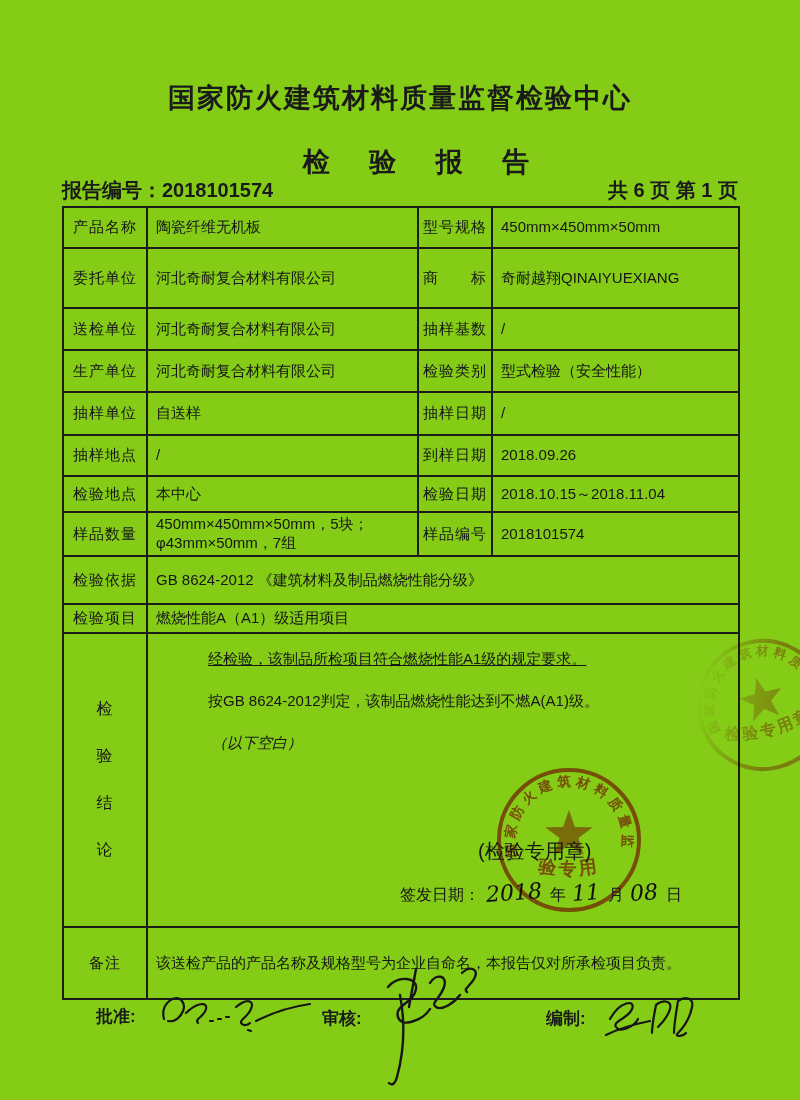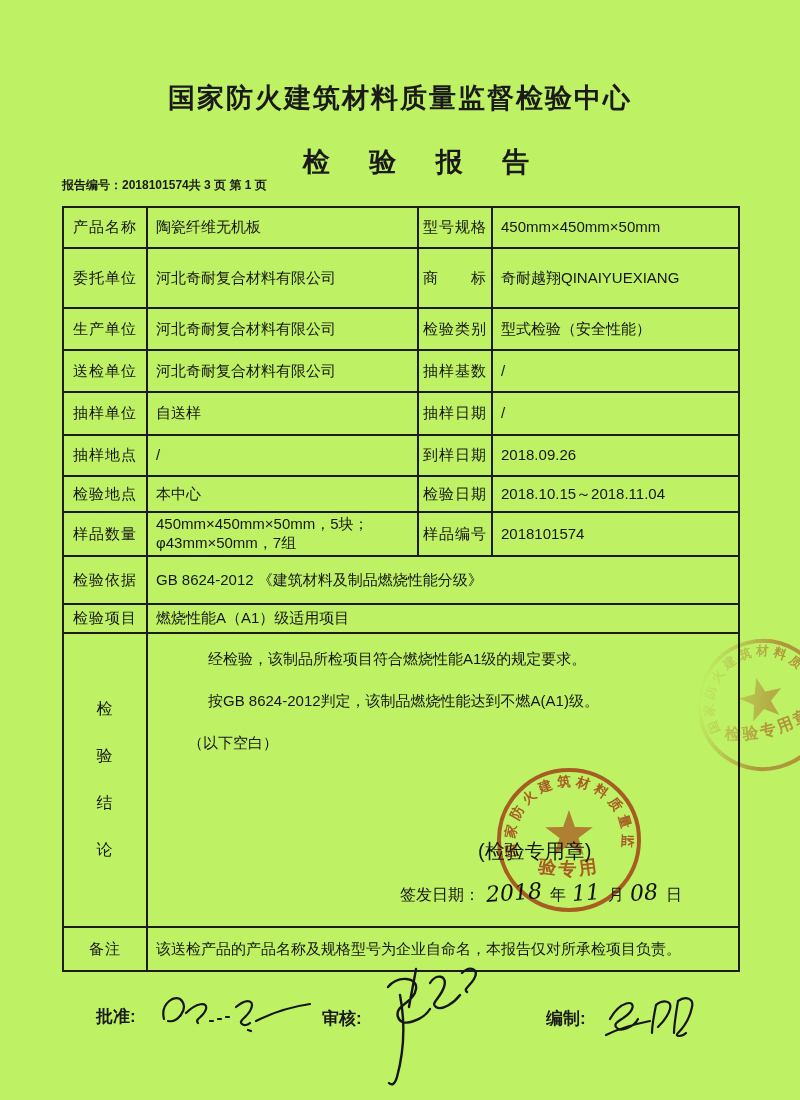--- a/index.html
+++ b/index.html
@@ -1,53 +1,53 @@
 <!DOCTYPE html>
 <html><head>
 <meta charset="utf-8">
 <style>
   html,body { margin:0; padding:0; background:#ffffff; }
   .page {
     position:relative; width:800px; height:1100px; margin:0 auto;
-    background:#bef264; overflow:hidden; color:#1a1a1a;
+    background:#84cc16; overflow:hidden; color:#1a1a1a;
     font-family:"Liberation Sans", sans-serif;
   }
   .title {
     position:absolute; top:80px; left:0; width:100%; margin:0;
     text-align:center; font-size:27px; font-weight:bold; letter-spacing:2px;
   }
   .subtitle {
     position:absolute; top:128px; left:0; width:100%; margin:16px;
     text-align:center; font-size:27px; font-weight:bold; letter-spacing:16px; text-indent:16px;
   }
   .report-line {
     position:absolute; top:177px; left:62px; width:676px;
-    display:flex; align-items:flex-end;
-    font-size:12px; font-weight:bold;
+    display:flex; justify-content:space-between; align-items:flex-end;
+    font-size:20px; font-weight:bold;
   }
   .main-table {
     position:absolute; top:206px; left:62px; width:676px;
     border-collapse:collapse; table-layout:fixed;
   }
   .main-table td {
     border:2px solid #1c1c1c; font-size:15px; color:#161616;
     padding:2px 6px; vertical-align:middle; overflow:hidden;
   }
   .main-table td.lbl { text-align:center; padding:2px 2px; letter-spacing:1px; }
   .main-table td.val { text-align:left; padding-left:8px; line-height:1.35; }
   .vert-lbl { padding:0; }
   .vert-lbl .stack {
     display:flex; flex-direction:column; align-items:center; justify-content:center;
     gap:26px; height:100%; min-height:288px; font-size:16px;
   }
   .concl-cell { position:relative; padding:0 !important; vertical-align:top; }
   .c-line { position:absolute; font-size:15px; white-space:nowrap; }
-  .c-l1 { left:60px; top:16px; }
+  .c-l1 { left:60px; top:16px;text-decoration:underline; }
   .c-l2 { left:60px; top:58px; }
-  .c-l3 { left:40px; top:100px; }
+  .c-l3 { left:64px; top:100px;font-style:italic; }
   .seal-note { position:absolute; left:330px; top:204px; font-size:20px; white-space:nowrap; z-index:3; }
   .sign-date { position:absolute; left:252px; top:246px; font-size:16px; white-space:nowrap; z-index:3; }
   .sign-date .hw {
     font-family:"DejaVu Serif", serif; font-style:italic; font-size:22px;
     display:inline-block; transform:rotate(-4deg); margin:0 8px 0 6px; color:#101010;
   }
   .stamp {
     position:absolute; left:336px; top:122px; z-index:2;
     mix-blend-mode:multiply; opacity:0.88;
   }
@@ -70,21 +70,21 @@
 </head>
 <body>
 
 <div class="page">
 
   <h1 class="title">国家防火建筑材料质量监督检验中心</h1>
   <h2 class="subtitle">检 验 报 告</h2>
 
   <div class="report-line">
     <div><span>报告编号：</span><span>2018101574</span></div>
-    <div>共 3 页 第 1 页</div>
+    <div>共 6 页 第 1 页</div>
   </div>
 
   <table class="main-table">
     <colgroup>
         <col style="width:84px">
         <col style="width:271px">
         <col style="width:74px">
         <col style="width:247px">
       </colgroup>
     <tbody>
@@ -94,30 +94,30 @@
         <td class="lbl">型号规格</td>
         <td class="val">450mm×450mm×50mm</td>
       </tr>
       <tr style="height:60px">
         <td class="lbl">委托单位</td>
         <td class="val">河北奇耐复合材料有限公司</td>
         <td class="lbl">商　　标</td>
         <td class="val">奇耐越翔QINAIYUEXIANG</td>
       </tr>
       <tr style="height:42px">
+        <td class="lbl">送检单位</td>
+        <td class="val">河北奇耐复合材料有限公司</td>
+        <td class="lbl">抽样基数</td>
+        <td class="val">/</td>
+      </tr>
+      <tr style="height:42px">
         <td class="lbl">生产单位</td>
         <td class="val">河北奇耐复合材料有限公司</td>
         <td class="lbl">检验类别</td>
         <td class="val">型式检验（安全性能）</td>
-      </tr>
-      <tr style="height:42px">
-        <td class="lbl">送检单位</td>
-        <td class="val">河北奇耐复合材料有限公司</td>
-        <td class="lbl">抽样基数</td>
-        <td class="val">/</td>
       </tr>
       <tr style="height:43px">
         <td class="lbl">抽样单位</td>
         <td class="val">自送样</td>
         <td class="lbl">抽样日期</td>
         <td class="val">/</td>
       </tr>
       <tr style="height:41px">
         <td class="lbl">抽样地点</td>
         <td class="val">/</td>
@@ -170,21 +170,21 @@
             <polygon points="85,54 90.9,70.9 108.8,71.3 94.5,82.1 99.7,99.2 85,89 70.3,99.2 75.5,82.1 61.2,71.3 79.1,70.9" fill="#e4685c" opacity="0.9"></polygon>
             <text font-size="13.5" font-weight="bold" fill="#dd4b40" letter-spacing="4.5">
               <textPath href="#ringMain" startOffset="2">国家防火建筑材料质量监督检验中心</textPath>
             </text>
             <text font-size="18" font-weight="bold" fill="#dd4b40" letter-spacing="3" text-anchor="middle">
               <textPath href="#botMain" startOffset="50%">检验专用章</textPath>
             </text>
           </svg>
         </td>
       </tr>
-      <tr style="height:44px">
+      <tr style="height:72px">
         <td class="lbl">备注</td>
         <td class="val" colspan="3">该送检产品的产品名称及规格型号为企业自命名，本报告仅对所承检项目负责。</td>
       </tr>
     </tbody>
   </table>
 
   <div class="footer">
     <span class="sig-label lbl-approve">批准:</span>
     <svg class="sig-svg sig1" width="165" height="55" viewBox="0 0 165 55">
       <path d="M14 36 C10 20 26 10 32 18 C38 26 28 40 18 38 M36 30 C46 20 58 18 56 26 C54 34 44 36 48 40 M60 38 l3 0 M68 36 l3 0 M76 34 l3 0 M86 24 C98 14 106 18 100 28 C96 35 88 38 92 41 C94 43 98 42 100 40 M98 47 l3 1 M106 38 C126 28 146 23 160 21" fill="none" stroke="#161616" stroke-width="2.2" stroke-linecap="round"></path>

